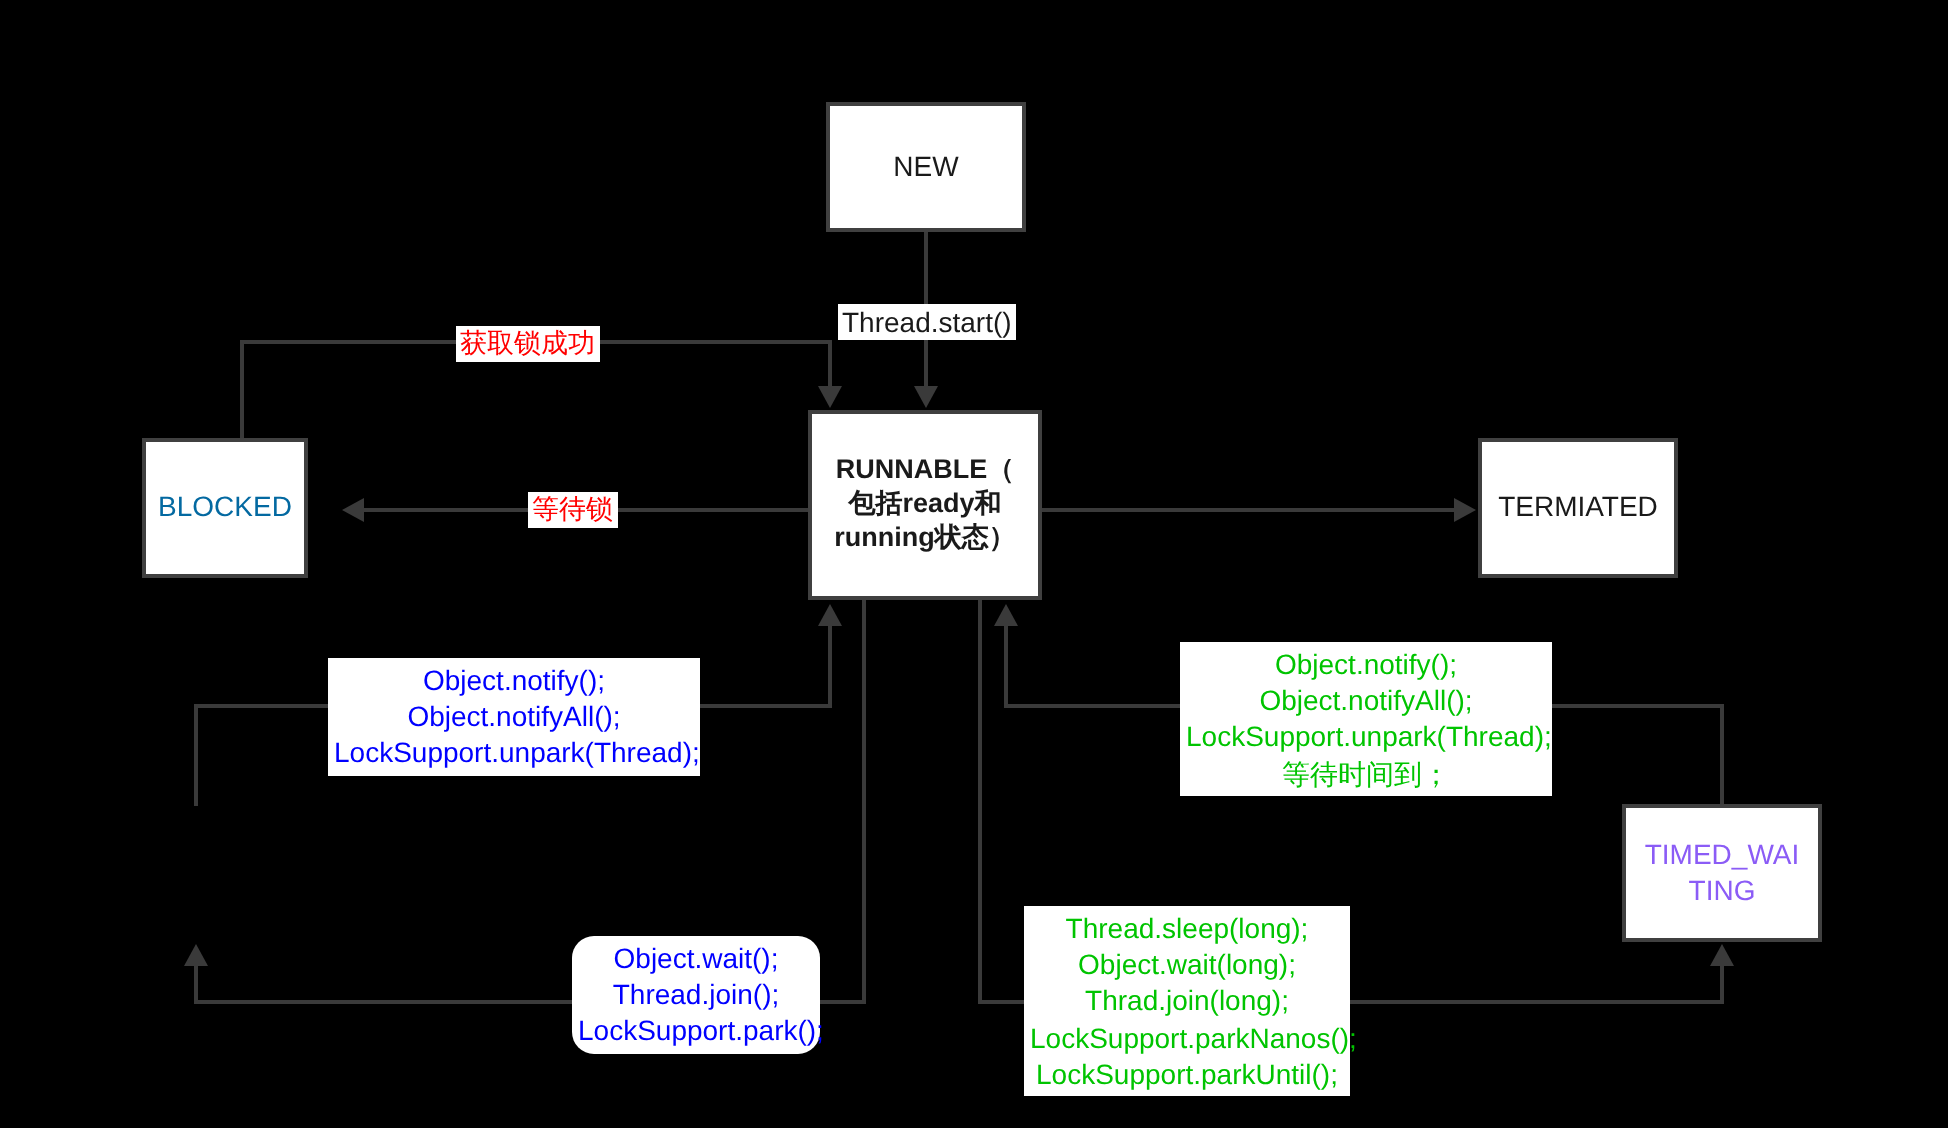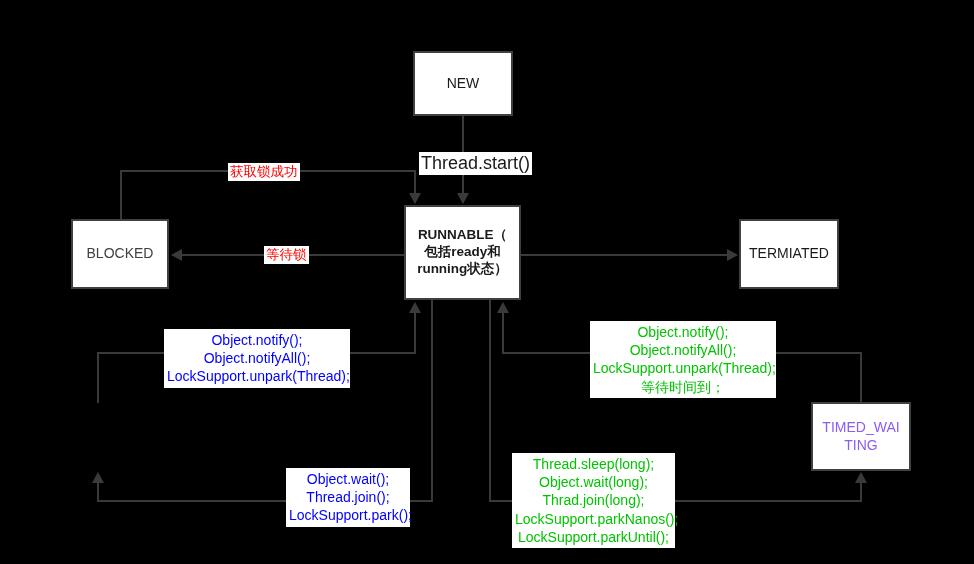--- a/index.html
+++ b/index.html
@@ -29,21 +29,21 @@
     font-size: 14px;
     color: #1a1a1a;
     white-space: pre-line;
   }
   .state-box.bold {
     font-weight: bold;
     font-size: 13.5px;
   }
   .state-new       { left: 413px; top: 51px;  width: 100px; height: 65px; }
   .state-runnable  { left: 404px; top: 205px; width: 117px; height: 95px; }
-  .state-blocked   { left: 71px;  top: 219px; width: 98px;  height: 70px; color:#404040;text-align:right; }
+  .state-blocked   { left: 71px;  top: 219px; width: 83px;  height: 70px; color:#0369a1;text-align:right; }
   .state-terminated{ left: 739px; top: 219px; width: 100px; height: 70px; }
   .state-waiting   { left: 48px;  top: 402px; width: 100px; height: 69px; color:#0000ff; }
   .state-timed     { left: 811px; top: 402px; width: 100px; height: 69px; color:#8b5cf6; }
 
   
   .ln {
     position: absolute;
     background: #3a3a3a;
   }
   .ln.h { height: 2px; }
@@ -77,21 +77,21 @@
   
   .edge-label {
     position: absolute;
     background: #ffffff;
     text-align: center;
     line-height: 1.3;
     white-space: pre-line;
     box-sizing: border-box;
   }
   .lbl-plain {
-    font-size: 18px;
+    font-size: 14px;
     color: #1a1a1a;
     padding: 0 2px;
   }
   .lbl-red {
     font-size: 13.5px;
     color: #ff0000;
     padding: 0 2px;
   }
   .lbl-blue {
     font-size: 14px;
@@ -103,21 +103,21 @@
     color: #00c400;
     padding: 2px 3px;
   }
 
   .lbl-threadstart { left: 419px; top: 152px; }
   .lbl-getlock     { left: 228px; top: 163px; }
   .lbl-waitlock    { left: 264px; top: 246px; }
 
   .lbl-notify-left  { left: 164px; top: 329px; width: 186px; }
   .lbl-notify-right { left: 590px; top: 321px; width: 186px; }
-  .lbl-wait-left    { left: 286px; top: 468px; width: 124px; }
+  .lbl-wait-left    { left: 286px; top: 468px; width: 124px; border-radius: 11px; }
   .lbl-sleep-right  { left: 512px; top: 453px; width: 163px; }
 </style>
 </head>
 <body>
 
 <div id="canvas">
 
   <div class="ln v" style="left:462px; top:116px; height:79px;"></div>
   <div class="arrow down" style="left:457px; top:193px;"></div>
 

